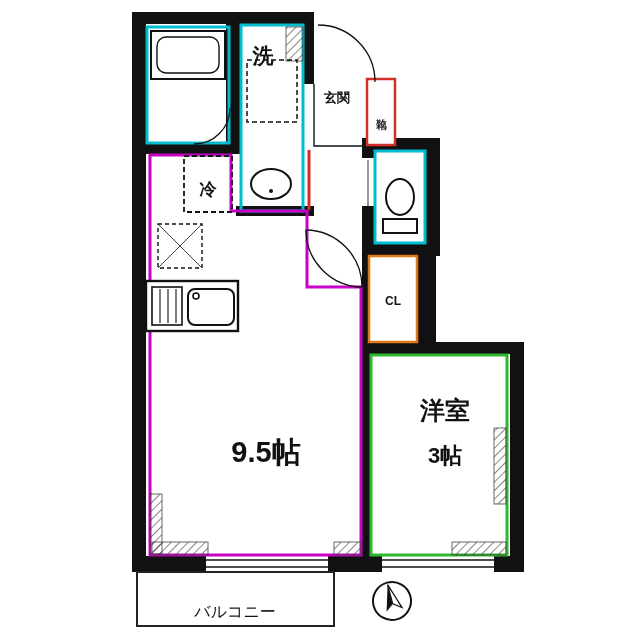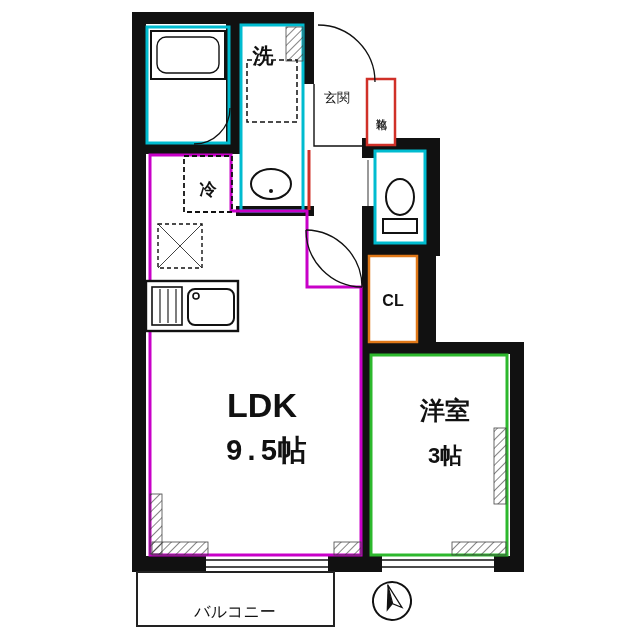--- a/index.html
+++ b/index.html
@@ -13,28 +13,28 @@
   #plan-svg{position:absolute;left:0;top:0;}
   .lbl{
     position:absolute;
     transform:translate(-50%,-50%);
     color:#111111;
     white-space:nowrap;
     line-height:1;
     user-select:none;
   }
   .lbl-laundry{font-size:21px;font-weight:700;}
-  .lbl-entrance{font-size:13px;font-weight:400;}
+  .lbl-entrance{font-size:13px;font-weight:700;}
   .lbl-shoebox{
     font-size:11px;font-weight:500;
     writing-mode:vertical-rl;text-orientation:upright;
     letter-spacing:1px;
   }
   .lbl-fridge{font-size:17px;font-weight:700;}
-  .lbl-closet{font-size:16px;font-weight:600;}
+  .lbl-closet{font-size:12px;font-weight:600;}
   .lbl-ldk{font-size:34px;font-weight:600;}
   .lbl-ldk-size{font-size:29px;font-weight:600;}
   .lbl-western{font-size:25px;font-weight:600;}
   .lbl-western-size{font-size:22px;font-weight:600;}
   .lbl-balcony{font-size:16px;font-weight:500;}
 </style>
 </head>
 <body>
 
 <div id="canvas">
@@ -137,19 +137,18 @@
       <path d="M 0,-17 L -8,9 L 0,3 Z" fill="#111111"></path>
       <path d="M 0,-17 L 8,9 L 0,3 Z" fill="#ffffff" stroke="#111111" stroke-width="1.2"></path>
     </g>
   </svg>
 
   <div class="lbl lbl-laundry" style="left:263px;top:55px;">洗</div>
   <div class="lbl lbl-entrance" style="left:337px;top:97px;">玄関</div>
   <div class="lbl lbl-shoebox" style="left:381px;top:111px;">靴箱</div>
   <div class="lbl lbl-fridge" style="left:208px;top:189px;">冷</div>
   <div class="lbl lbl-closet" style="left:393px;top:301px;">CL</div>
-  <div class="lbl lbl-ldk" style="left:262px;top:405px;">LDK</div>
-  <div class="lbl lbl-ldk-size" style="left:266px;top:452px;font-family:Liberation Mono, monospace;">9.5帖</div>
+  <div class="lbl lbl-ldk-size" style="left:266px;top:452px;">9.5帖</div>
   <div class="lbl lbl-western" style="left:445px;top:410px;">洋室</div>
   <div class="lbl lbl-western-size" style="left:445px;top:456px;">3帖</div>
   <div class="lbl lbl-balcony" style="left:235px;top:612px;">バルコニー</div>
 
 </div>
 
 </body></html>

